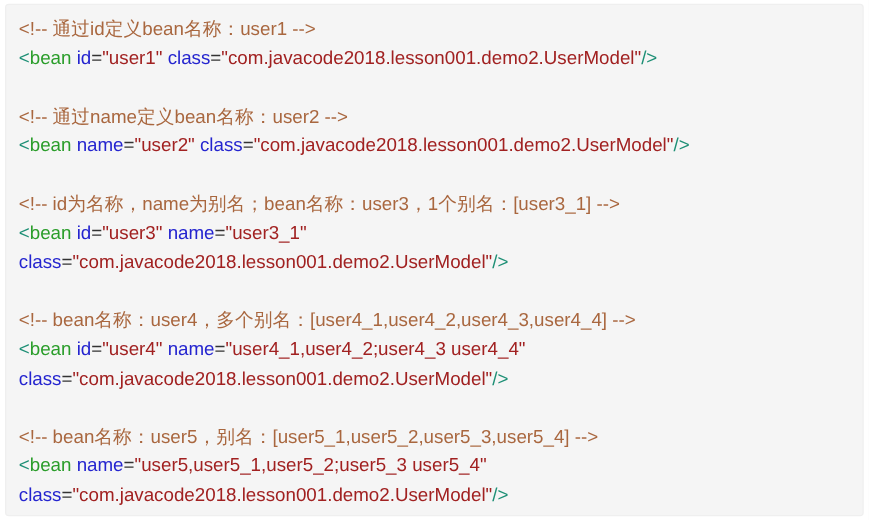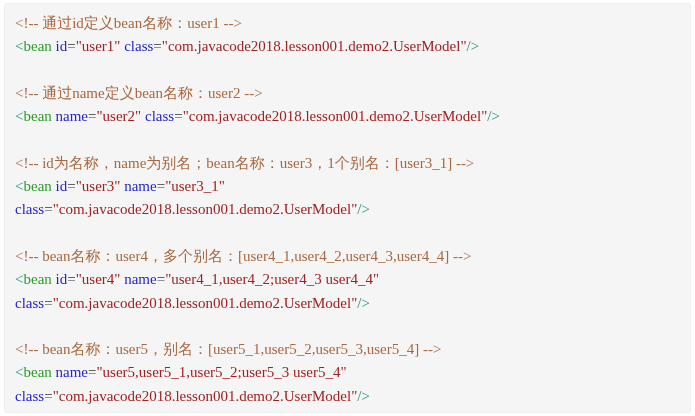--- a/index.html
+++ b/index.html
@@ -19,21 +19,21 @@
   pre.code-block {
     box-sizing: border-box;
     width: 100%;
     height: 100%;
     margin: 0;
     background: var(--bg, #f5f5f5);
     border: 1px solid #efefef;
     border-radius: 3px;
     padding: 8px 6px 6px 10px;
     overflow: hidden;
-    font-family: Liberation Serif, serif;
+    font-family: Liberation Sans, sans-serif;
     font-size: 15px;
     line-height: 23.3px;
     color: var(--text, #333333);
     white-space: pre;
   }
   .line { min-height: 23.3px; }
   .tok-comment { color: var(--comment, #a9673f); }
   .tok-punct   { color: var(--punct, #1d8f75); }
   .tok-tag     { color: var(--tag, #2a9d2a); }
   .tok-attr    { color: var(--attr, #2424cf); }

